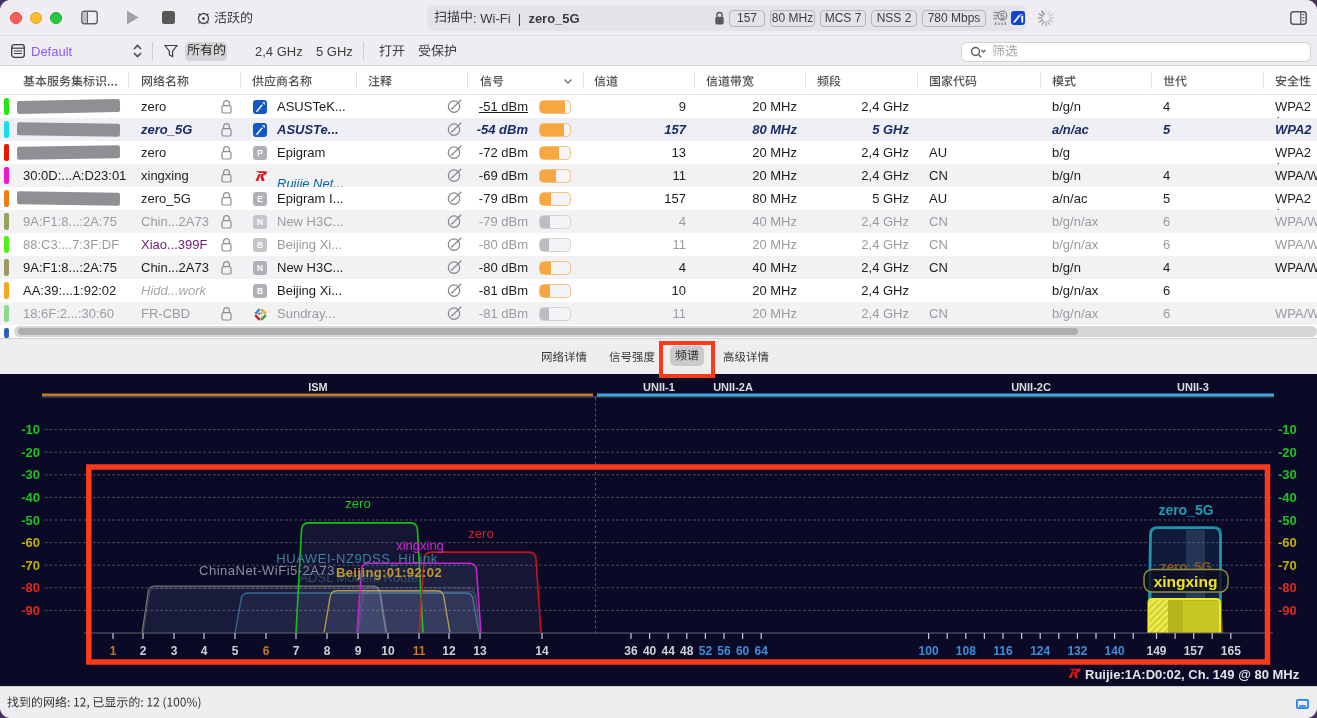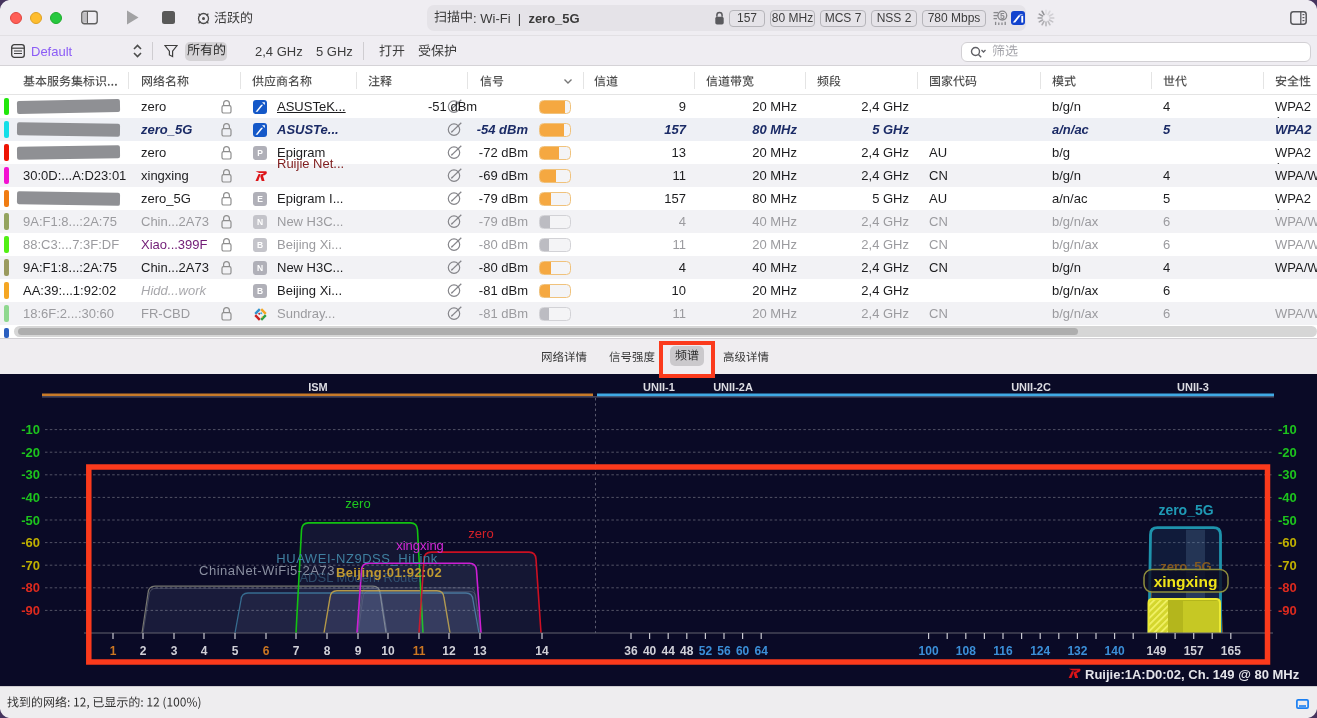--- a/index.html
+++ b/index.html
@@ -224,27 +224,27 @@
 <div style="position:absolute;left:141px;top:99px;font-size:13px;color:#1d1d1f;">zero</div>
 <div style="position:absolute;left:220px;top:98.5px"><svg width="13" height="16" viewBox="0 0 13 16">
       <path d="M3.6,6.6 V4.6 A2.9,2.9 0 0 1 9.4,4.6 V6.6" fill="none" stroke="#8e8e8e" stroke-width="1.2"></path>
       <rect x="2" y="6.6" width="9" height="7.4" rx="1.6" fill="none" stroke="#8e8e8e" stroke-width="1.2"></rect>
     </svg></div>
 <div style="position:absolute;left:253px;top:99.5px"><svg width="14" height="14" viewBox="0 0 14 14">
       <rect width="14" height="14" rx="3" fill="#1458c8"></rect>
       <path d="M2.6,11.7 L8.2,4.7 L10.1,4.7 L4.5,11.7 Z" fill="#fff"></path>
       <path d="M9.0,2.2 L11.9,2.2 L11.9,5.1 Z" fill="#fff"></path>
     </svg></div>
-<div style="position:absolute;left:277px;top:99px;font-size:13px;color:#1d1d1f;text-decoration:underline;">ASUSTeK...</div>
+<div style="position:absolute;left:277px;top:99px;font-size:13px;color:#1d1d1f;">ASUSTeK...</div>
 <div style="position:absolute;left:447px;top:99px"><svg width="16" height="15" viewBox="0 0 16 15">
       <circle cx="7" cy="7.6" r="5.7" fill="none" stroke="#85858a" stroke-width="1.2"></circle>
       <line x1="4.3" y1="10.4" x2="14.3" y2="0.8" stroke="#85858a" stroke-width="1.3"></line>
       <path d="M4.4,10.3 L6.3,10 L4.8,8.6 Z" fill="#85858a"></path>
     </svg></div>
-<div style="position:absolute;left:428px;top:99px;width:100px;text-align:left;font-size:13px;color:#1d1d1f;">-51 dBm</div>
+<div style="position:absolute;left:428px;top:99px;width:100px;text-align:right;font-size:13px;color:#1d1d1f;text-decoration:underline;">-51 dBm</div>
 <div style="position:absolute;left:539px;top:99.5px;width:32px;height:14px;border-radius:4.5px;border:1px solid #f0c27c;background:#f4f4f6;overflow:hidden">
     <div style="position:absolute;left:0;top:0;height:14px;width:25px;background:#f5a841"></div>
   </div>
 <div style="position:absolute;left:586px;top:99px;width:100px;text-align:right;font-size:13px;color:#1d1d1f;">9</div>
 <div style="position:absolute;left:697px;top:99px;width:100px;text-align:right;font-size:13px;color:#1d1d1f;">20 MHz</div>
 <div style="position:absolute;left:809px;top:99px;width:100px;text-align:right;font-size:13px;color:#1d1d1f;">2,4 GHz</div>
 <div style="position:absolute;left:929px;top:99px;font-size:13px;color:#1d1d1f;"></div>
 <div style="position:absolute;left:1052px;top:99px;font-size:13px;color:#1d1d1f;">b/g/n</div>
 <div style="position:absolute;left:1163px;top:99px;font-size:13px;color:#1d1d1f;">4</div>
 <div style="position:absolute;left:1275px;top:99px;font-size:13px;color:#1d1d1f;">WPA2 (</div>
@@ -312,21 +312,21 @@
 <div style="position:absolute;left:23px;top:168px;font-size:13px;color:#1d1d1f;">30:0D:...A:D23:01</div>
 <div style="position:absolute;left:141px;top:168px;font-size:13px;color:#1d1d1f;">xingxing</div>
 <div style="position:absolute;left:220px;top:167.5px"><svg width="13" height="16" viewBox="0 0 13 16">
       <path d="M3.6,6.6 V4.6 A2.9,2.9 0 0 1 9.4,4.6 V6.6" fill="none" stroke="#8e8e8e" stroke-width="1.2"></path>
       <rect x="2" y="6.6" width="9" height="7.4" rx="1.6" fill="none" stroke="#8e8e8e" stroke-width="1.2"></rect>
     </svg></div>
 <div style="position:absolute;left:253px;top:168.5px"><svg width="15" height="13" viewBox="0 0 15 13">
       <path d="M2.6,1.2 L13.1,1.2 C14,1.7 14.1,2.9 13.3,3.9 C12.6,4.8 11.4,5.4 9.9,5.6 L11.6,10.9 L8.7,10.9 L7.2,5.9 L8.3,4.2 C9.6,4.1 10.6,3.7 10.7,3.1 L6.2,3.1 Z" fill="#dd1418"></path>
       <path d="M5.6,3.9 L7.6,3.9 L5.2,10.9 L2.5,10.9 Z" fill="#dd1418"></path>
     </svg></div>
-<div style="position:absolute;left:277px;top:156px;font-size:13px;color:#7f1d1d;">Ruijie Net...</div>
+<div style="position:absolute;left:277px;top:176px;font-size:13px;color:#0369a1;font-style:italic;">Ruijie Net...</div>
 <div style="position:absolute;left:447px;top:168px"><svg width="16" height="15" viewBox="0 0 16 15">
       <circle cx="7" cy="7.6" r="5.7" fill="none" stroke="#85858a" stroke-width="1.2"></circle>
       <line x1="4.3" y1="10.4" x2="14.3" y2="0.8" stroke="#85858a" stroke-width="1.3"></line>
       <path d="M4.4,10.3 L6.3,10 L4.8,8.6 Z" fill="#85858a"></path>
     </svg></div>
 <div style="position:absolute;left:428px;top:168px;width:100px;text-align:right;font-size:13px;color:#1d1d1f;">-69 dBm</div>
 <div style="position:absolute;left:539px;top:168.5px;width:32px;height:14px;border-radius:4.5px;border:1px solid #f0c27c;background:#f4f4f6;overflow:hidden">
     <div style="position:absolute;left:0;top:0;height:14px;width:16px;background:#f5a841"></div>
   </div>
 <div style="position:absolute;left:586px;top:168px;width:100px;text-align:right;font-size:13px;color:#1d1d1f;">11</div>

